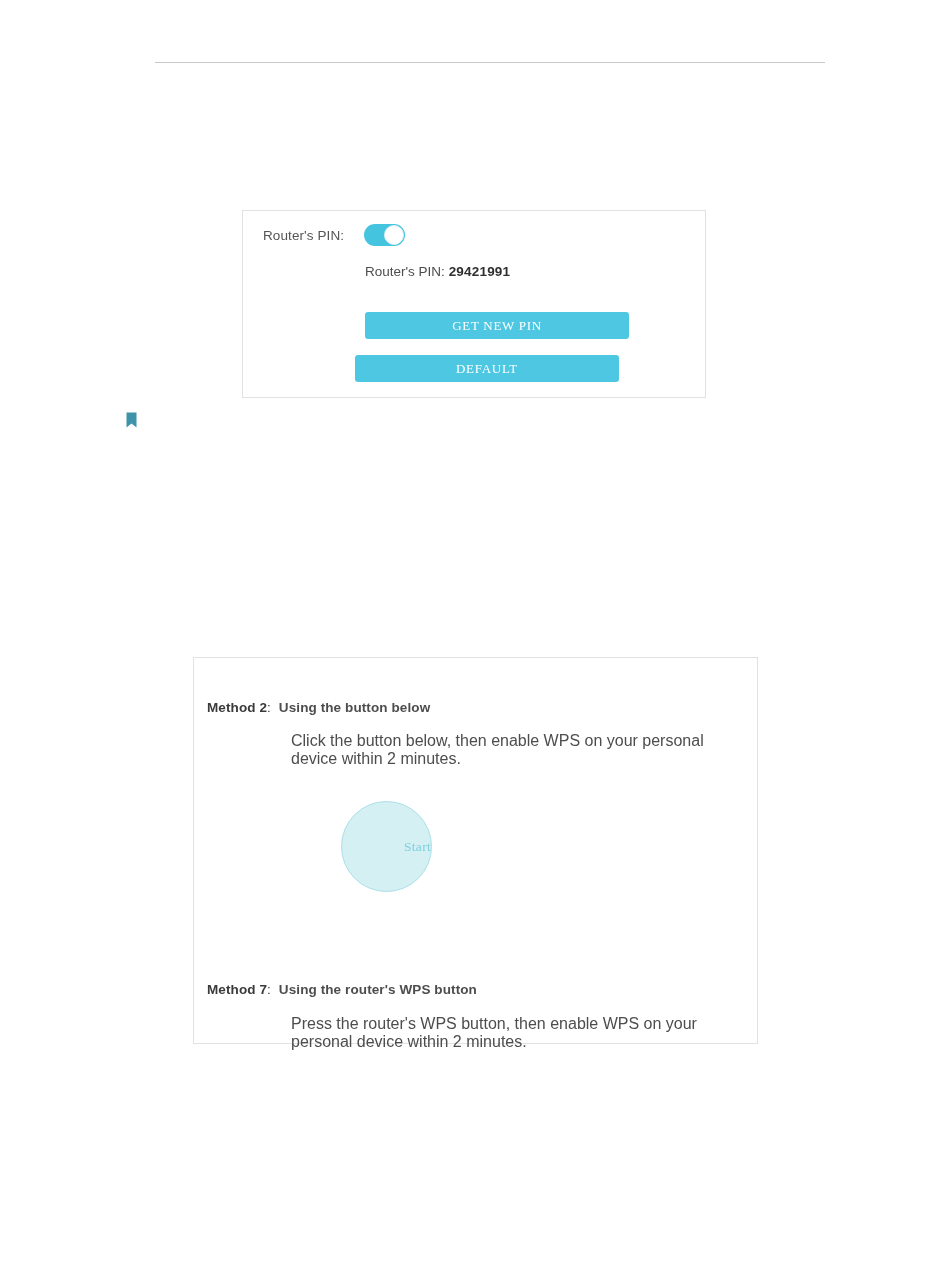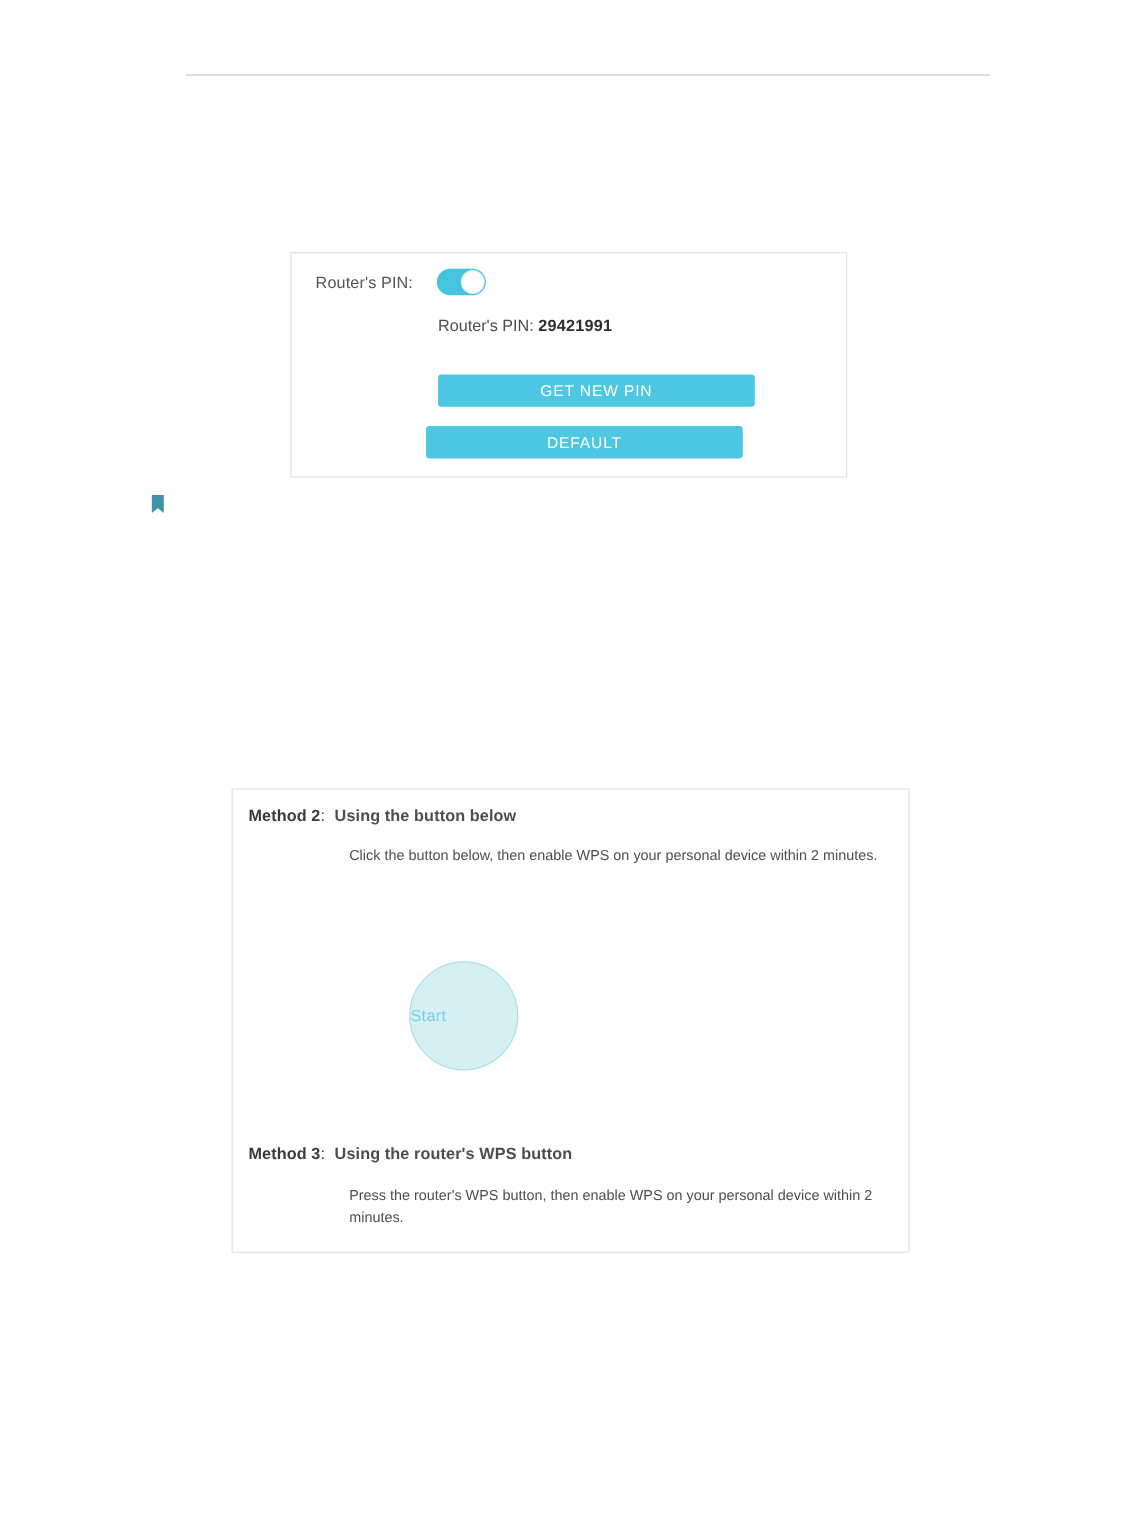--- a/index.html
+++ b/index.html
@@ -106,21 +106,21 @@
   .btn {
     display: block;
     width: 264px;
     height: 27px;
     line-height: 27px;
     margin-top: 0;
     background: #4ec7e2;
     color: #ffffff;
     border: none;
     border-radius: 3px;
-    font-family: Liberation Sans, sans-serif;
+    font-family: Liberation Serif, serif;
     font-size: 13px;
     letter-spacing: 0.7px;
     text-align: center;
     padding: 0;
     cursor: pointer;
   }
   #btn-get-new-pin { position: absolute; left: 122px; top: 101px; }
   #btn-default     { position: absolute; left: 112px; top: 144px; }
 
   
@@ -146,60 +146,62 @@
   }
   #method-2-block { top: 13px; }
   #method-3-block { top: 295px; }
 
   .method-head {
     display: flex;
     align-items: flex-start;
     font-size: 13.5px;
     line-height: 18px;
     white-space: nowrap;
+    margin-top: 28px;
   }
   .method-label {
     font-weight: bold;
     color: #3a3a3a;
     letter-spacing: 0.1px;
   }
   .method-colon {
     font-weight: normal;
     color: #3a3a3a;
     margin-right: 8px;
   }
   .method-title {
     color: #4d4d4d;
     letter-spacing: 0.1px;
     font-weight: bold;
   }
   .method-desc {
     margin: 15px 0 0 84px;
-    font-size: 12px;
+    font-size: 16px;
     line-height: 18px;
     color: #4d4d4d;
     width: 460px;
   }
   #method-3-block .method-desc { margin-top: 16px; }
 
   
   #start-button {
     position: absolute;
     left: 134px;
     top: 130px;
     width: 91px;
     height: 91px;
     border-radius: 50%;
     background: #d5f0f3;
     border: 1px solid #a9e0e8;
     box-sizing: border-box;
     display: flex;
     align-items: center;
-    justify-content: flex-start;
+    justify-content: flex-end;
     cursor: pointer;
+    font-family: Liberation Serif, serif;
   }
   #start-button .start-label {
     font-size: 13.5px;
     color: #7fcfe0;
     letter-spacing: 0.3px;
   }
 </style>
 </head>
 <body>
 
@@ -242,19 +244,19 @@
     </div>
     <p class="method-desc">Click the button below, then enable WPS on your personal device within 2 minutes.</p>
 
     <div id="start-button">
       <span class="start-label">Start</span>
     </div>
   </div>
 
   <div class="method-block" id="method-3-block">
     <div class="method-head">
-      <span class="method-label">Method 3</span>
+      <span class="method-label">Method 7</span>
       <span class="method-colon">:</span>
       <span class="method-title">Using the router's WPS button</span>
     </div>
     <p class="method-desc">Press the router's WPS button, then enable WPS on your personal device within 2 minutes.</p>
   </div>
 </div>
 
 </body></html>

